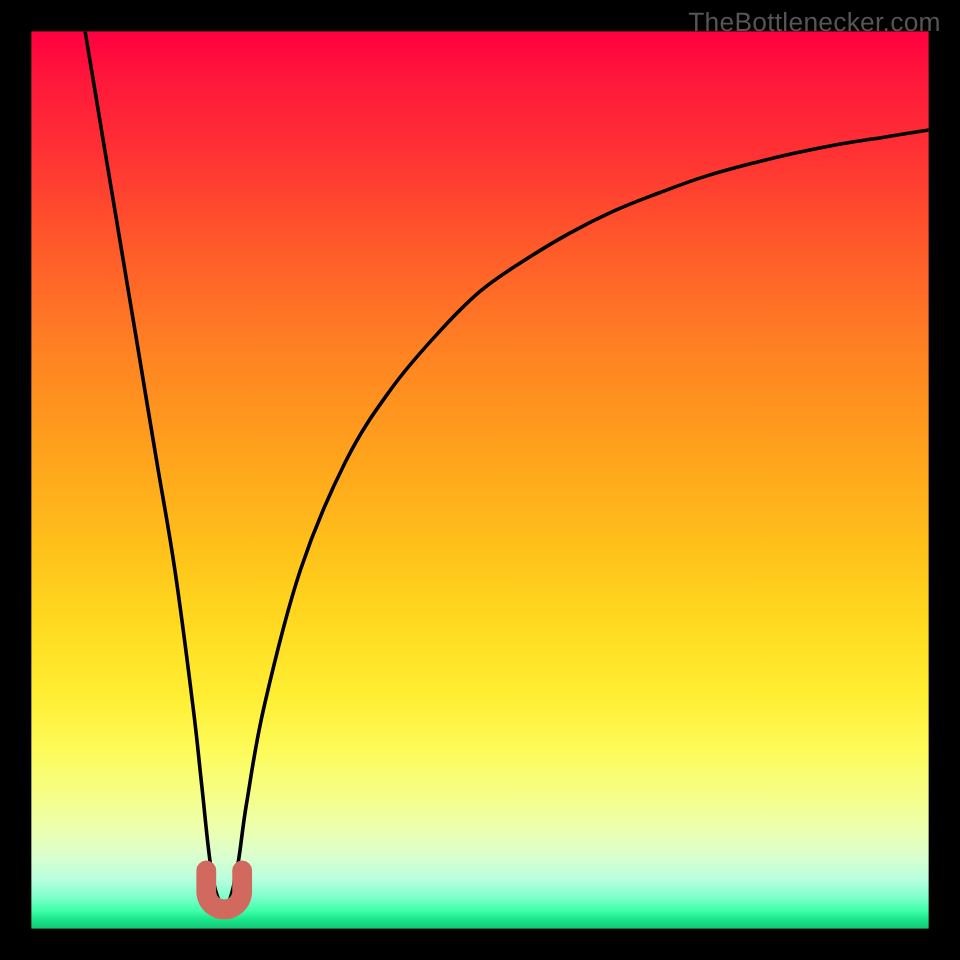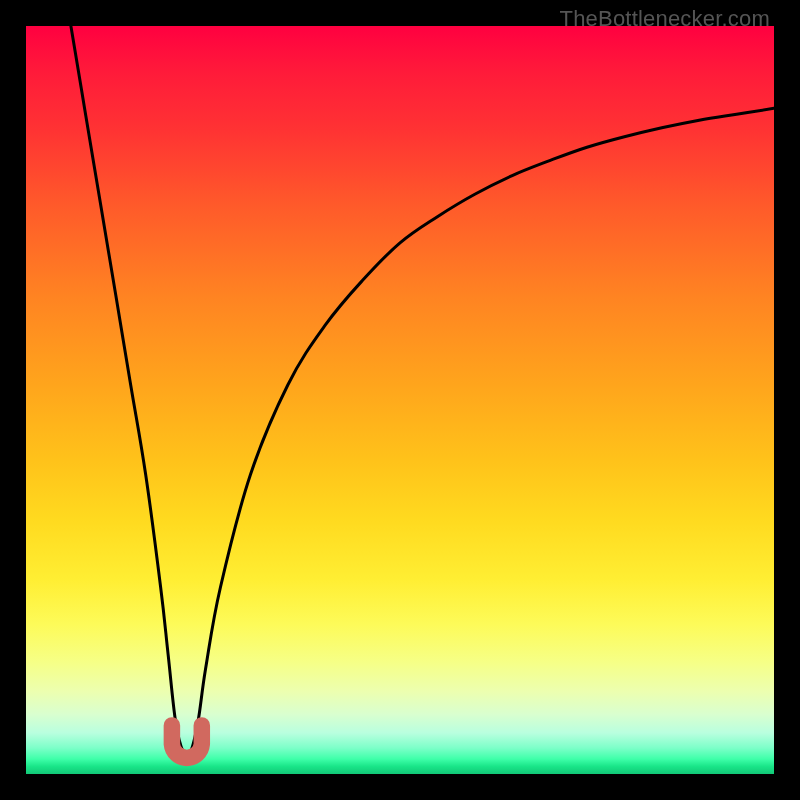--- a/index.html
+++ b/index.html
@@ -51,21 +51,21 @@
   }
   svg.curve {
     position: absolute;
     left: 0; top: 0;
     width: 748px;
     height: 748px;
   }
   .branding {
     position: absolute;
     top: 6px;
-    right: 30px;
+    right: 16px;
     color: #555;
     font-size: 22px;
     font-weight: 500;
     letter-spacing: 0.2px;
     user-select: none;
   }
 </style>
 </head>
 <body>
 

